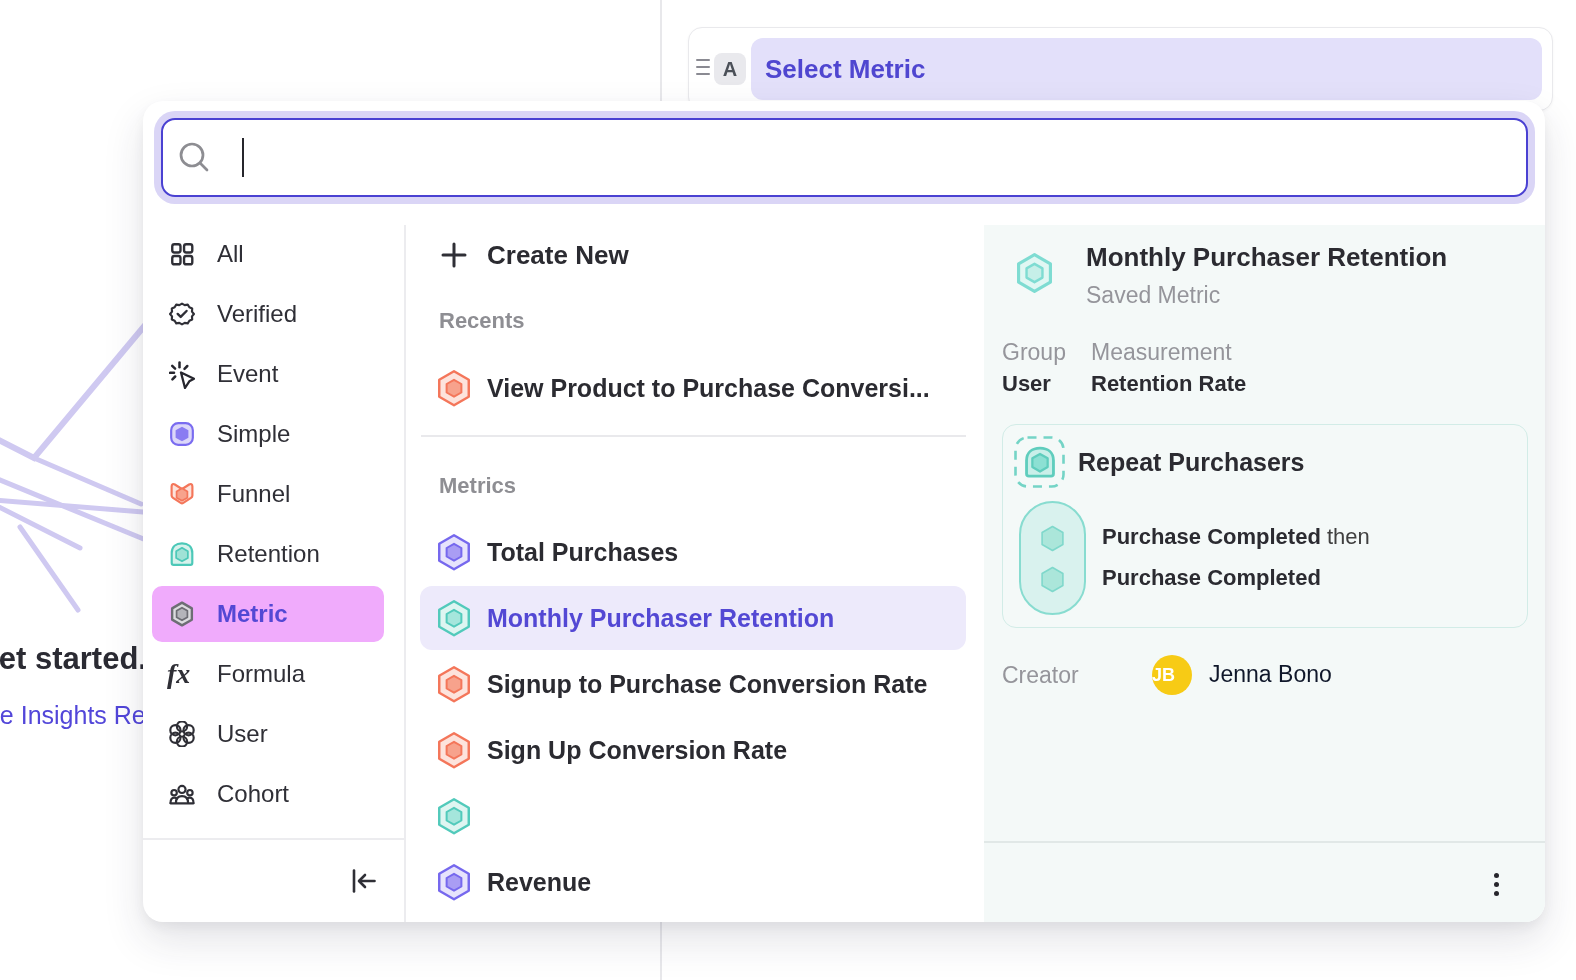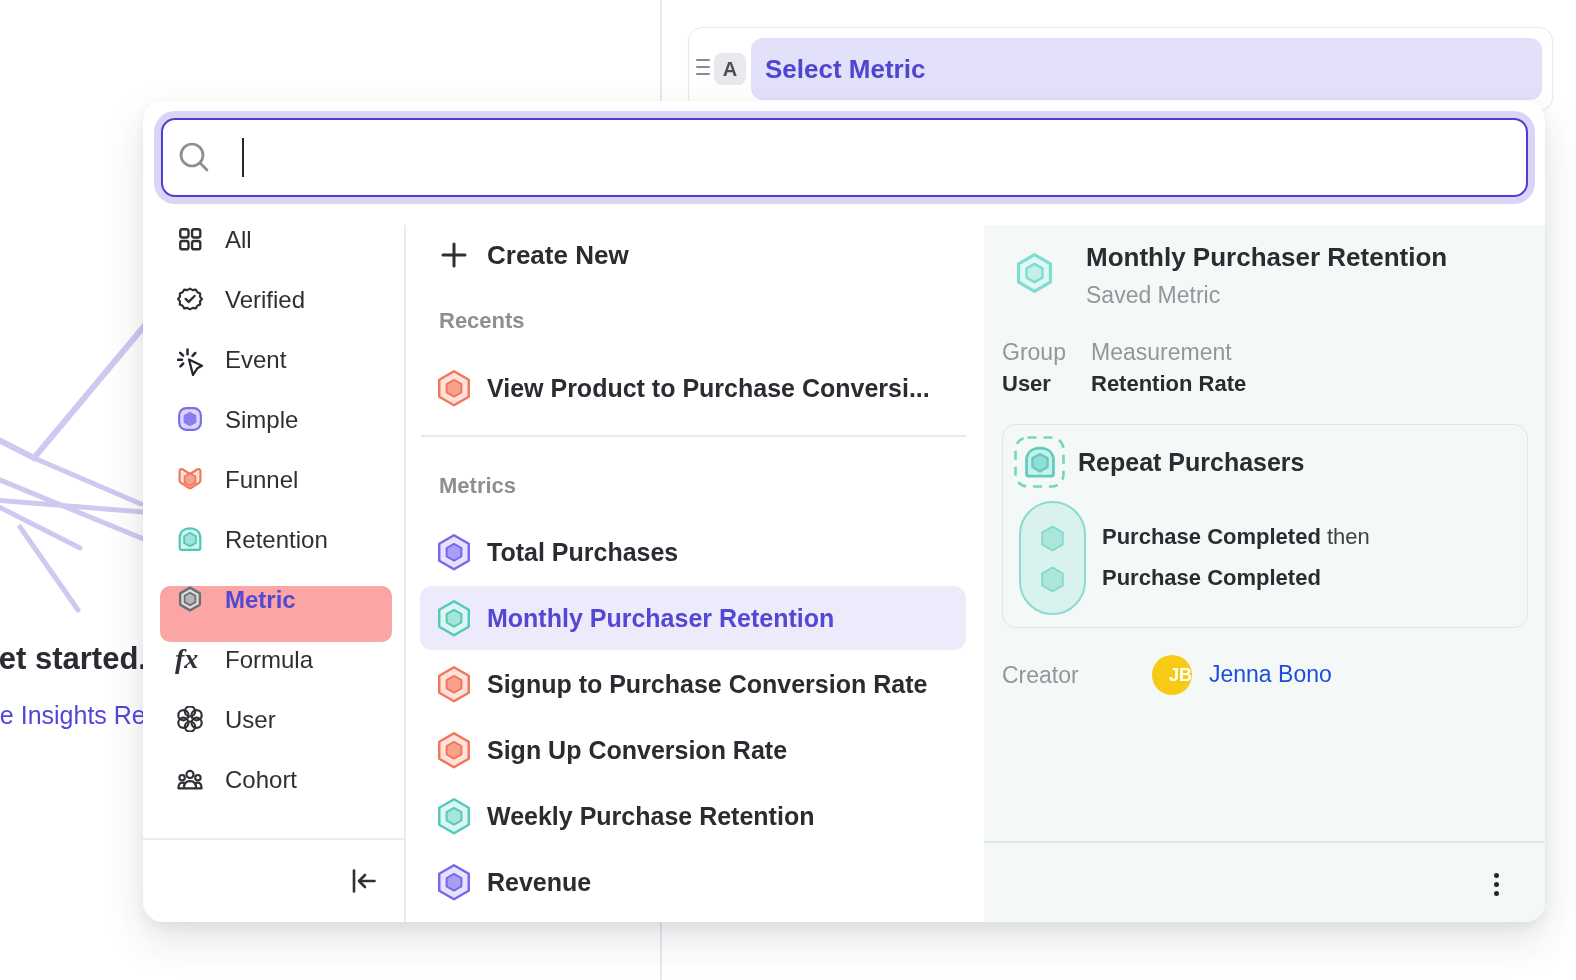--- a/index.html
+++ b/index.html
@@ -20,24 +20,24 @@
 
 #modal { position:absolute; left:143px; top:101px; width:1402px; height:821px; background:#fff; border-radius:20px; box-shadow:0 18px 40px rgba(40,40,70,0.13), 0 5px 12px rgba(0,0,0,0.05); }
 
 #search { position:absolute; left:18px; top:17px; width:1367px; height:79px; border:2px solid #4a41d2; border-radius:14px; background:#fff; box-shadow:0 0 0 7px #dad5f6; }
 #caret { position:absolute; left:79px; top:18px; width:2px; height:39px; background:#26262c; }
 #ph { position:absolute; left:83px; top:0; line-height:75px; font-size:31px; color:#8b8b90; white-space:nowrap; }
 
 #vdiv1 { position:absolute; left:261px; top:124px; width:1.5px; height:697px; background:#ececef; }
 #vdiv2 { position:absolute; left:841px; top:124px; width:1.5px; height:697px; background:#ececef; }
 
-.srow { position:absolute; left:17px; width:232px; height:56px; display:flex; padding-left:17px; border-radius:10px; }
+.srow { position:absolute; left:9px; width:232px; height:56px; display:flex; align-items:center; padding-left:17px; border-radius:10px; }
 .srow svg, .srow .ibox { flex:0 0 26px; }
 .srow span { margin-left:22px; font-size:24px; color:#2f2f36; }
-.srow.sel { background:#fca5a5; }
+.srow.sel { background:#f0abfc; }
 .srow.sel span { color:#5348d4; font-weight:bold; }
 #sbdiv { position:absolute; left:0px; top:737px; width:261px; height:1.5px; background:#ececef; }
 #collapse { position:absolute; left:207px; top:767px; }
 
 .label { position:absolute; font-size:22px; font-weight:bold; color:#8e8e93; }
 .mrow { position:absolute; left:277px; width:546px; height:64px; display:flex; align-items:center; padding-left:15px; border-radius:12px; white-space:nowrap; }
 .mrow svg { flex:0 0 38px; }
 .mrow span { margin-left:14px; font-size:25px; font-weight:bold; color:#2b2b31; }
 .mrow.sel { background:#edeafb; }
 .mrow.sel span { color:#5348d4; }
@@ -47,21 +47,21 @@
 #rtitle { position:absolute; left:102px; top:17px; font-size:26px; font-weight:bold; color:#2b2b31; white-space:nowrap; }
 #rsub { position:absolute; left:102px; top:57px; font-size:23px; color:#95959b; }
 .rlabel { position:absolute; font-size:23px; color:#95959b; white-space:nowrap; }
 .rvalue { position:absolute; font-size:22px; font-weight:bold; color:#2b2b31; white-space:nowrap; }
 #rcard { position:absolute; left:18px; top:199px; width:526px; height:204px; border:1.5px solid #d2ece7; border-radius:14px; }
 #dashicon { position:absolute; left:13px; top:13px; width:51px; height:52px; }
 #rcardtitle { position:absolute; left:75px; top:23px; font-size:25px; font-weight:bold; color:#2b2b31; white-space:nowrap; }
 #capsule { position:absolute; left:16px; top:76px; width:67px; height:114px; border-radius:34px; background:#d9f2ee; border:2px solid #88dcd0; }
 .ptext { position:absolute; left:117px; font-size:22px; font-weight:bold; color:#2b2b31; white-space:nowrap; }
 .ptext .thin { font-weight:normal; color:#404040; }
-#avatar { position:absolute; left:168px; top:430px; width:40px; height:40px; border-radius:50%; background:#f7cb15; color:#fff; font-size:18px; font-weight:bold; text-align:right; line-height:40px; }
+#avatar { position:absolute; left:168px; top:430px; width:40px; height:40px; border-radius:50%; background:#f7cb15; color:#fff; font-size:18px; font-weight:bold; text-align:left; line-height:40px; }
 #rdiv { position:absolute; left:0; top:616px; width:561px; height:1.5px; background:#e1e8e7; }
 .dot { position:absolute; left:652px; width:5px; height:5px; border-radius:50%; background:#26262c; }
 </style>
 </head>
 <body>
 <div id="vline"></div>
 <svg class="abs" style="left:0;top:300px" width="200" height="340" viewBox="0 0 200 340" fill="none" stroke="#cfc9f1" stroke-width="5" stroke-linecap="round">
   <path d="M-5 138 L34 158 L146 24" stroke-width="6"></path>
   <path d="M34 158 L141 204"></path>
   <path d="M-5 178 L146 240"></path>
@@ -231,21 +231,20 @@
           <polygon points="17.0,3.8 3.8,11.4 3.8,26.6 17.0,34.2 30.2,26.6 30.2,11.4" fill="#fde3dc" stroke="#f4765a" stroke-width="2.2" stroke-linejoin="round"></polygon>
           <polygon points="17.0,11.4 10.4,15.2 10.4,22.8 17.0,26.6 23.6,22.8 23.6,15.2" fill="#f7a28c" stroke="#f4765a" stroke-width="1.8" stroke-linejoin="round"></polygon>
         </svg>
         <span>Sign Up Conversion Rate</span>
       </div>
   <div class="mrow" style="top:683px">
         <svg width="38" height="42.5" viewBox="0 0 34 38">
           <polygon points="17.0,3.8 3.8,11.4 3.8,26.6 17.0,34.2 30.2,26.6 30.2,11.4" fill="#def5f1" stroke="#52cabb" stroke-width="2.2" stroke-linejoin="round"></polygon>
           <polygon points="17.0,11.4 10.4,15.2 10.4,22.8 17.0,26.6 23.6,22.8 23.6,15.2" fill="#a5e6dc" stroke="#52cabb" stroke-width="1.8" stroke-linejoin="round"></polygon>
         </svg>
-        <span>Weekly Purchase Retention</span>
       </div>
   <div class="mrow" style="top:749px">
         <svg width="38" height="42.5" viewBox="0 0 34 38">
           <polygon points="17.0,3.8 3.8,11.4 3.8,26.6 17.0,34.2 30.2,26.6 30.2,11.4" fill="#e7e3fc" stroke="#7668ee" stroke-width="2.2" stroke-linejoin="round"></polygon>
           <polygon points="17.0,11.4 10.4,15.2 10.4,22.8 17.0,26.6 23.6,22.8 23.6,15.2" fill="#a99df4" stroke="#7668ee" stroke-width="1.8" stroke-linejoin="round"></polygon>
         </svg>
         <span>Revenue</span>
       </div>
   </div>
 
@@ -275,19 +274,19 @@
           <svg class="abs" style="left:0;top:0" width="63" height="110" viewBox="0 0 63 110">
             <polygon points="31.5,23.5 21.1,29.5 21.1,41.5 31.5,47.5 41.9,41.5 41.9,29.5" fill="#abe6da" stroke="#7fd8cb" stroke-width="1.6" stroke-linejoin="round"></polygon>
             <polygon points="31.5,64.5 21.1,70.5 21.1,82.5 31.5,88.5 41.9,82.5 41.9,70.5" fill="#abe6da" stroke="#7fd8cb" stroke-width="1.6" stroke-linejoin="round"></polygon>
           </svg>
         </div>
         <div class="ptext" style="left:99px;top:99px">Purchase Completed <span class="thin">then</span></div>
         <div class="ptext" style="left:99px;top:140px">Purchase Completed</div>
       </div>
   <div class="rlabel" style="left:18px;top:437px">Creator</div>
   <div id="avatar">JB</div>
-  <div style="position:absolute;left:225px;top:436px;font-size:23px;color:#1d4ed8">Jenna Bono</div>
+  <div style="position:absolute;left:225px;top:436px;font-size:23px;color:#0f172a">Jenna Bono</div>
   <div id="rdiv"></div>
   <div class="dot" style="left:509.5px;top:647.5px"></div>
   <div class="dot" style="left:509.5px;top:656.5px"></div>
   <div class="dot" style="left:509.5px;top:665.5px"></div>
   </div>
 </div>
 
 </body></html>

